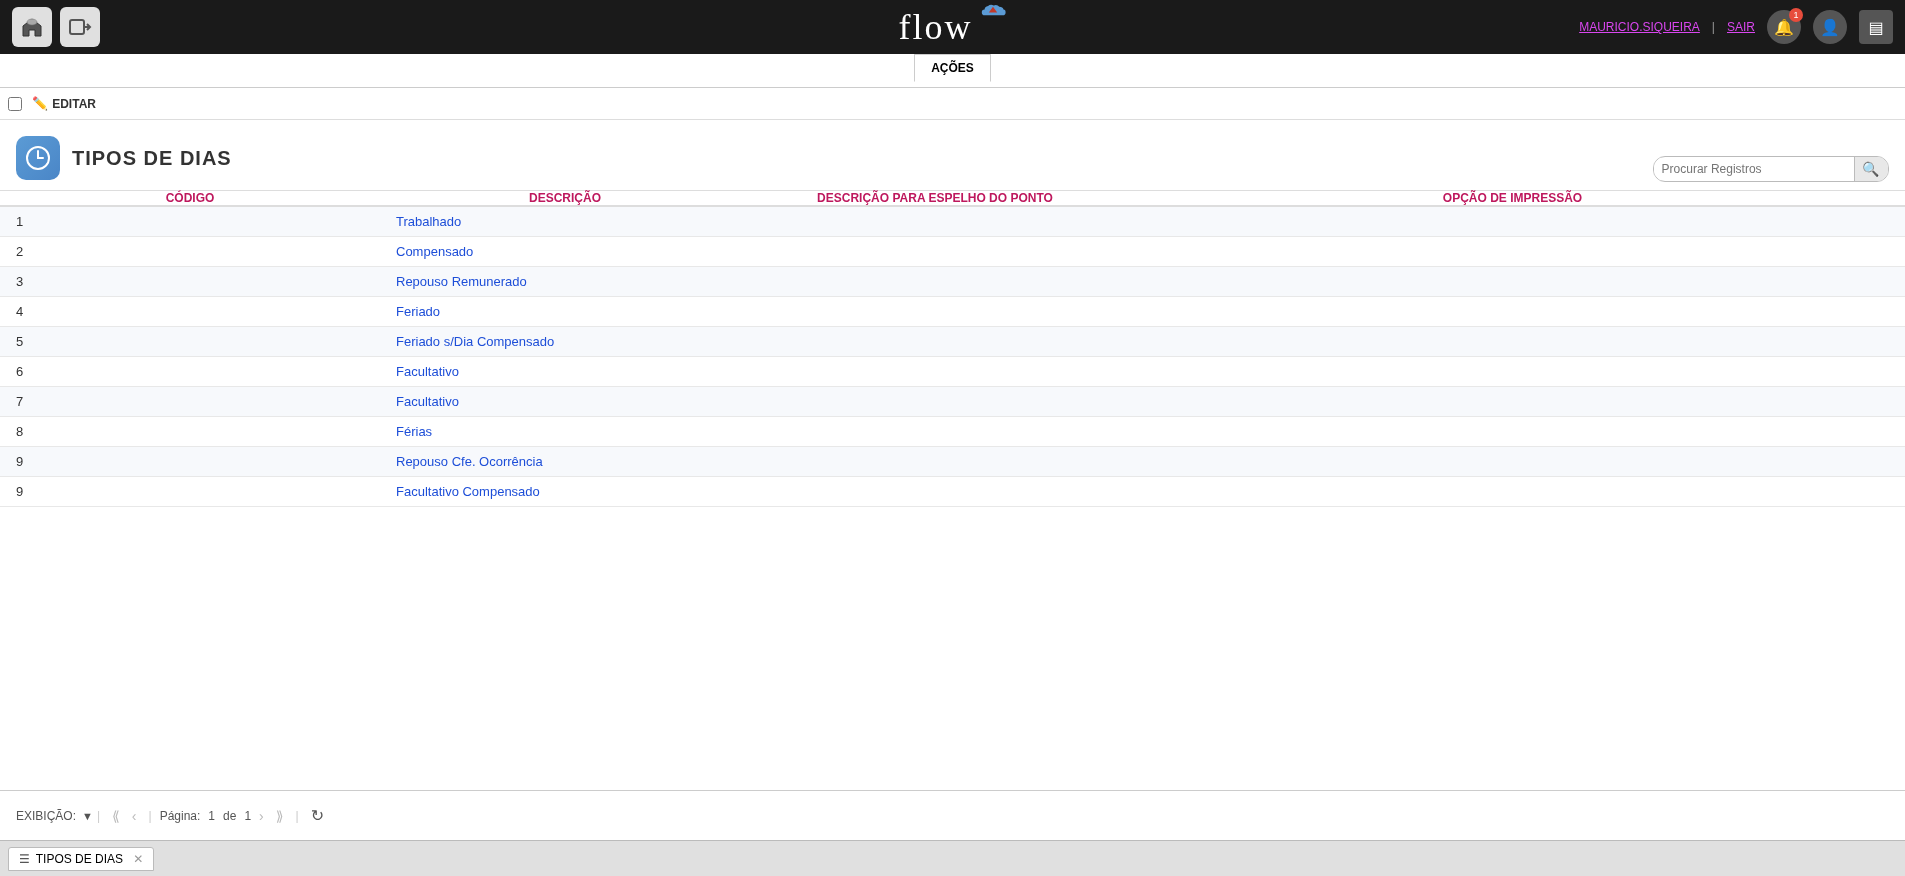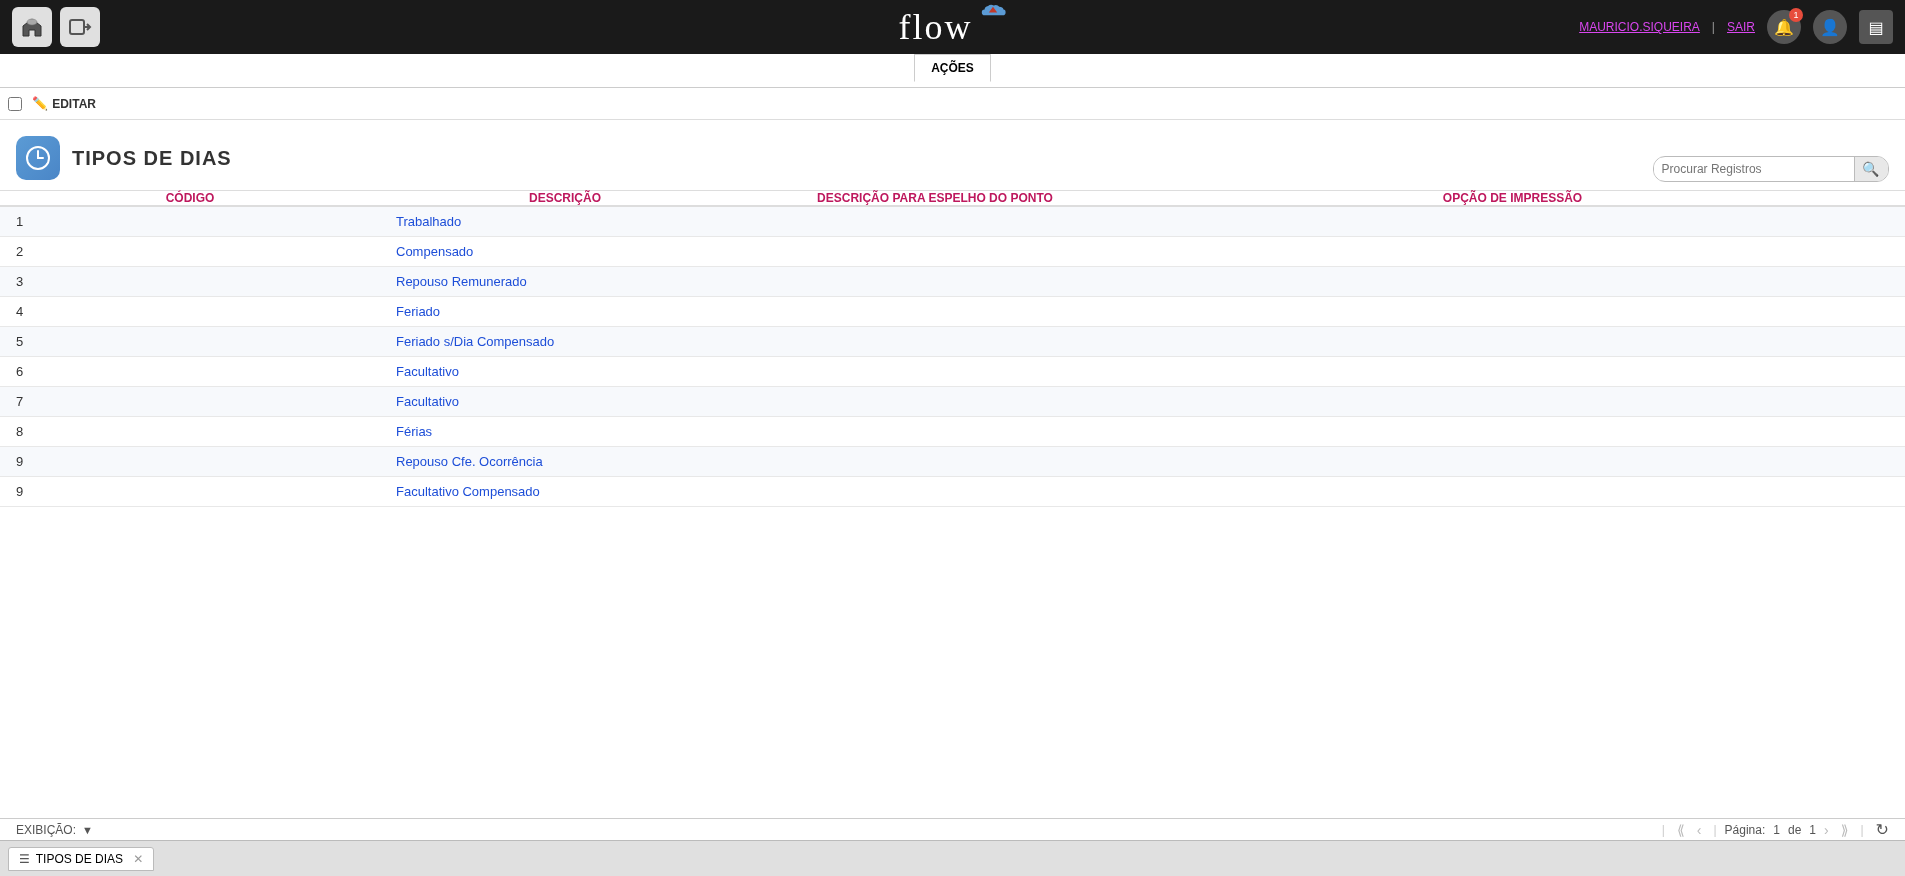--- a/index.html
+++ b/index.html
@@ -237,23 +237,22 @@
     .col-desc2 { width: 370px; }
     .col-opt { width: auto; }
 
     
     .footer {
       background: #fff;
       border-top: 1px solid #ccc;
       padding: 8px 16px;
       display: flex;
       align-items: center;
-      justify-content: space-between;
       flex-shrink: 0;
-      height: 22px;
+      height: 50px;
     }
     .footer-left {
       display: flex; align-items: center; gap: 6px;
       font-size: 12px; color: #555;
     }
     .footer-dropdown-icon { font-size: 11px; }
     .footer-right {
       display: flex; align-items: center; gap: 4px;
       font-size: 12px; color: #555;
     }

